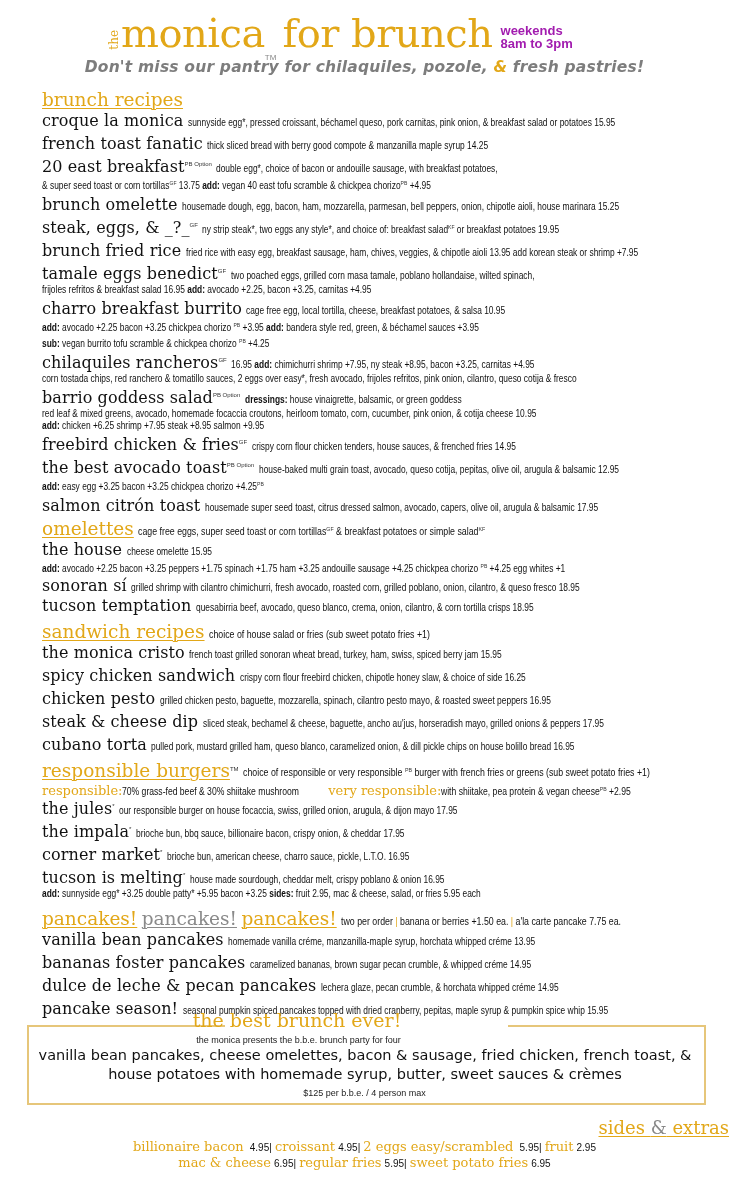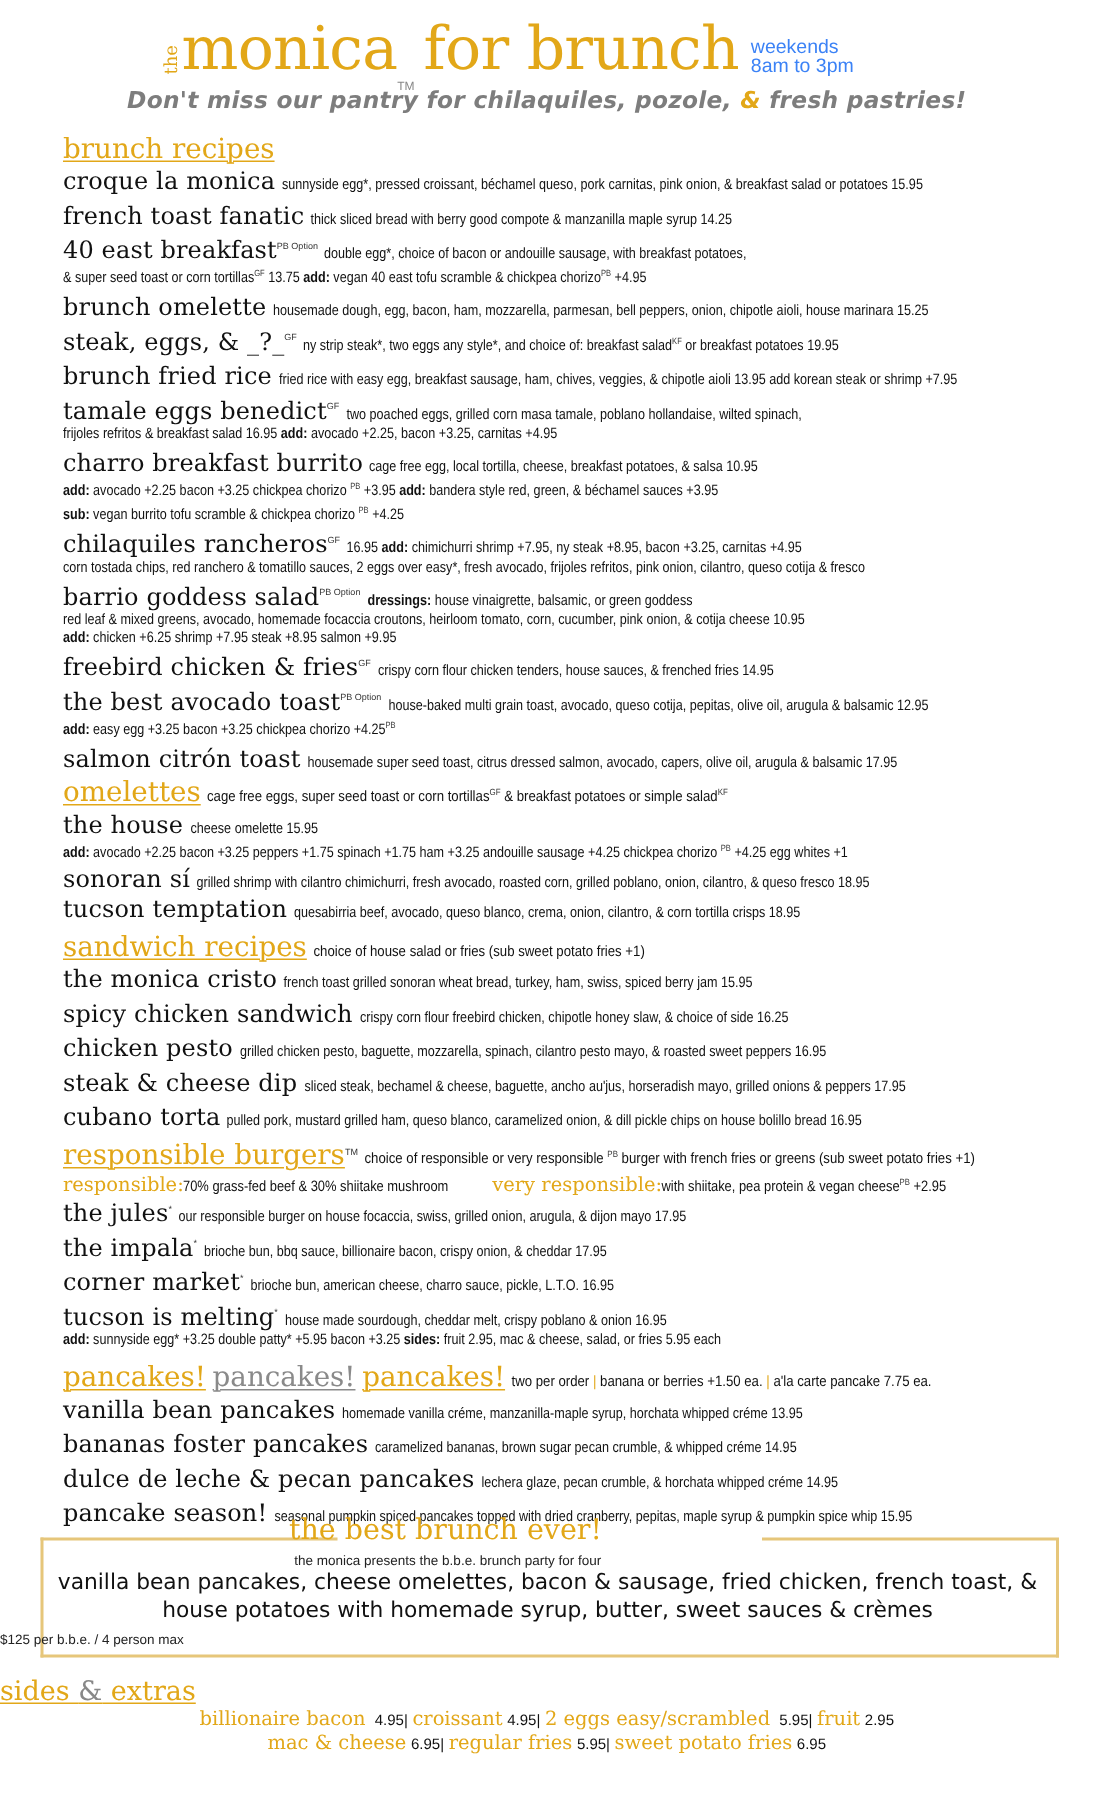--- a/index.html
+++ b/index.html
@@ -3,21 +3,21 @@
 <meta charset="utf-8">
 <style>
   html, body { margin:0; padding:0; background:#ffffff; }
   body { width:729px; height:1200px; overflow:hidden; position:relative;
          font-family:"Liberation Sans", sans-serif; color:#111; }
   .header { position:absolute; left:0; top:0; width:729px; text-align:center; }
   .title-row { position:absolute; left:108px; top:4px; height:52px; display:flex; align-items:flex-end; white-space:nowrap; }
   .the-vert { font-family:"DejaVu Serif", serif; color:#e2a718; font-size:12px; writing-mode:vertical-rl; transform:rotate(180deg); line-height:12px; margin-right:1px; margin-bottom:6px; }
   .title-main { font-family:"DejaVu Serif", serif; color:#e2a718; font-size:40px; line-height:46px; letter-spacing:-0.5px; font-weight:normal; }
   .tm { font-size:8px; vertical-align:top; position:relative; top:6px; color:#888; margin-right:6px; }
-  .hours { color:#3b82f6; font-size:13px; line-height:13px; margin-left:8px; margin-bottom:6px; text-align:left; }
+  .hours { color:#a21caf; font-size:13px; line-height:13px; margin-left:8px; margin-bottom:6px; text-align:left;font-weight:bold; }
   .tagline { position:absolute; left:0; top:58px; width:729px; text-align:center; font-family:"DejaVu Sans", sans-serif; font-style:italic; font-weight:bold; font-size:15.5px; color:#7d7d7d; letter-spacing:0.2px; }
   .tagline .amp { color:#e2a718; }
 
   .menu { position:absolute; left:42px; top:90px; width:680px; }
   .sec-title { font-family:"DejaVu Serif", serif; color:#e2a718; font-size:18.5px; text-decoration:underline; text-decoration-thickness:1px; text-underline-offset:2px; line-height:20px; display:inline-block; }
   .sec-desc { font-family:"Liberation Sans", sans-serif; font-size:10px; color:#111; transform:scaleX(0.88); transform-origin:left; display:inline-block; white-space:nowrap; }
   .sec-head { white-space:nowrap; margin-bottom:1px; }
   .item { white-space:nowrap; }
   .iname { font-family:"DejaVu Serif", serif; font-size:16px; line-height:20px; color:#111; letter-spacing:0.1px; }
   .idesc { font-size:10px; display:inline-block; transform:scaleX(0.84); transform-origin:left; white-space:nowrap; vertical-align:baseline; }
@@ -30,23 +30,23 @@
   .sm { font-size:10px; display:inline-block; transform:scaleX(0.86); transform-origin:left; }
   .pancake-title .p2 { color:#8a8a8a; }
   .bar { color:#e2a718; }
 
   .bbe { position:absolute; left:27px; top:1025px; width:675px; height:78px; border:2px solid #e6c67a; border-top:none; }
   .bbe-topline-l { position:absolute; left:27px; top:1025px; width:198px; border-top:2px solid #e6c67a; }
   .bbe-topline-r { position:absolute; left:508px; top:1025px; width:196px; border-top:2px solid #e6c67a; }
   .bbe-title { position:absolute; left:0; top:1009px; width:594px; text-align:center; font-family:"DejaVu Serif", serif; color:#e2a718; font-size:19px; }
   .bbe-sub { position:absolute; left:0; top:1035px; width:597px; text-align:center; font-size:9px; color:#222; }
   .bbe-body { position:absolute; left:30px; top:1046px; width:670px; text-align:center; font-family:"DejaVu Sans", sans-serif; font-size:14.5px; line-height:19px; color:#111; }
-  .bbe-price { position:absolute; left:0; top:1088px; width:729px; text-align:left; font-size:9px; color:#222; }
-
-  .sides-title { position:absolute; left:0; top:1117px; width:729px; text-align:left; font-family:"DejaVu Serif", serif; color:#e2a718; font-size:18px; text-decoration:underline; text-underline-offset:2px; text-decoration-thickness:1px; }
+  .bbe-price { position:absolute; left:0; top:1088px; width:729px; text-align:center; font-size:9px; color:#222; }
+
+  .sides-title { position:absolute; left:0; top:1117px; width:729px; text-align:right; font-family:"DejaVu Serif", serif; color:#e2a718; font-size:18px; text-decoration:underline; text-underline-offset:2px; text-decoration-thickness:1px; }
   .sides-title .amp { color:#888; }
   .sides-row { position:absolute; left:0; width:729px; text-align:center; white-space:nowrap; font-size:11px; }
   .sides-row .sn { font-family:"DejaVu Serif", serif; color:#e2a718; font-size:13px; }
   .sides-row .sp { color:#111; font-size:10px; }
   .sides-row .sep { color:#111; font-size:10px; }
 </style>
 </head>
 <body>
 
 <div class="header">
@@ -75,21 +75,21 @@
     <span class="iname">croque la monica</span>
     <span class="idesc">sunnyside egg*, pressed croissant, béchamel queso, pork carnitas, pink onion, &amp; breakfast salad or potatoes 15.95</span>
   </div>
   <div class="gap"></div>
   <div class="item">
     <span class="iname">french toast fanatic</span>
     <span class="idesc">thick sliced bread with berry good compote &amp; manzanilla maple syrup 14.25</span>
   </div>
   <div class="gap"></div>
   <div class="item">
-    <span class="iname">40 east breakfast</span><sup>PB Option</sup>
+    <span class="iname">20 east breakfast</span><sup>PB Option</sup>
     <span class="idesc">double egg*, choice of bacon or andouille sausage, with breakfast potatoes,</span>
     <span class="sub"><span>&amp; super seed toast or corn tortillas</span><sup>GF</sup><span> 13.75  </span><b>add:</b><span> vegan 40 east tofu scramble &amp; chickpea chorizo</span><sup>PB</sup><span> +4.95</span></span>
   </div>
   <div class="gap"></div>
   <div class="item">
     <span class="iname">brunch omelette</span>
     <span class="idesc">housemade dough, egg, bacon, ham, mozzarella, parmesan, bell peppers, onion, chipotle aioli, house marinara  15.25</span>
   </div>
   <div class="gap"></div>
   <div class="item">

